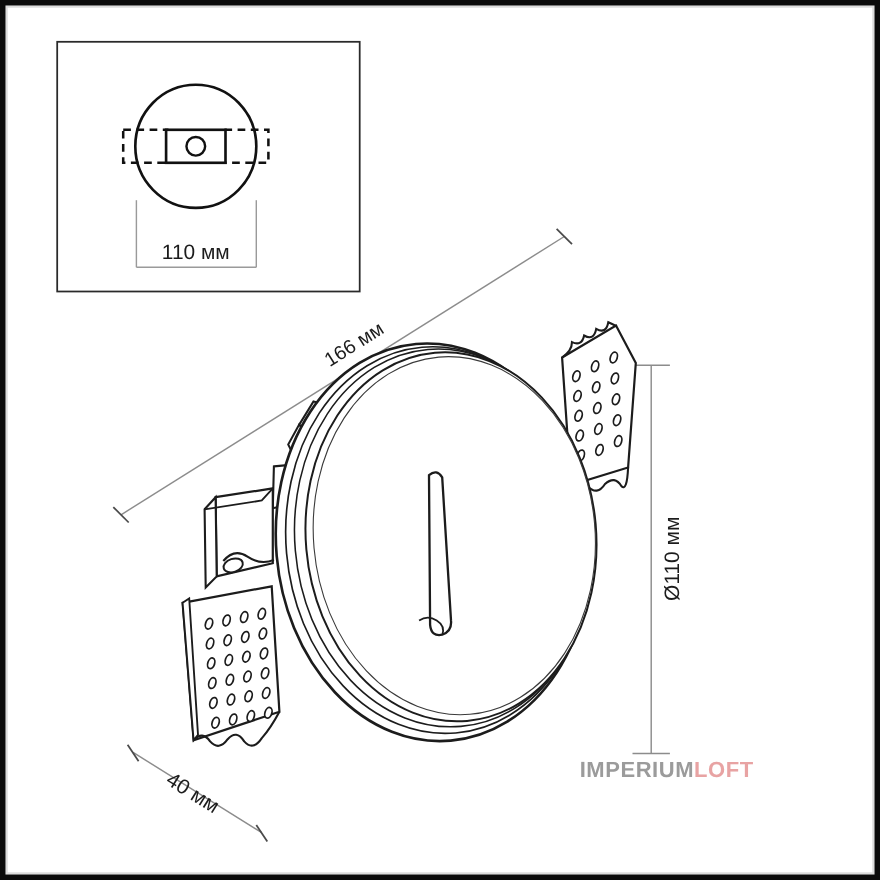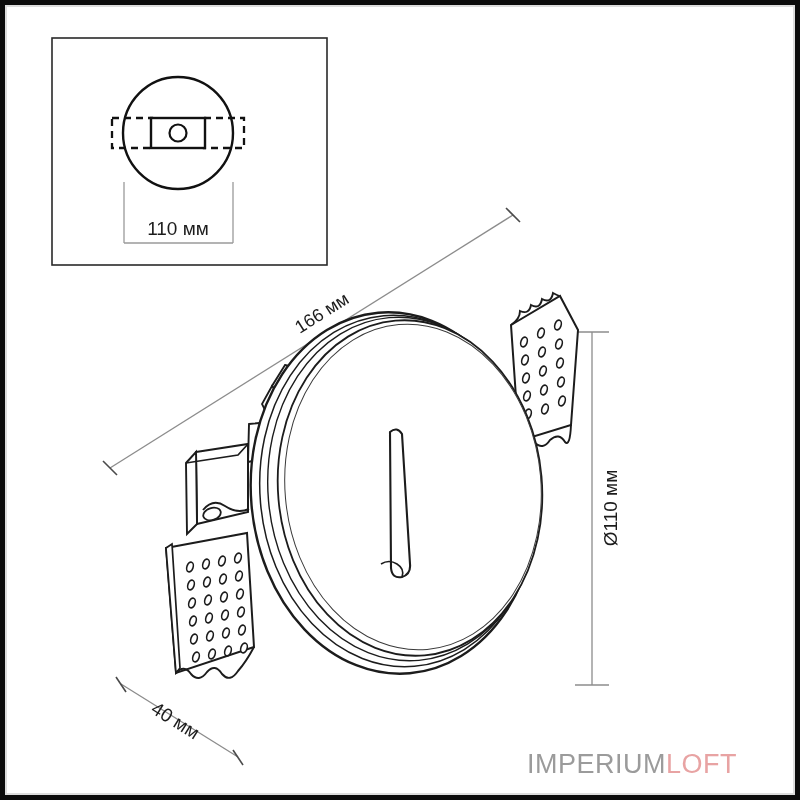--- a/index.html
+++ b/index.html
@@ -11,22 +11,22 @@
   
   #outer-frame{position:absolute;left:0;top:0;width:800px;height:800px;
      box-sizing:border-box;border:5px solid #0b0b0b;pointer-events:none;z-index:40;}
   #outer-frame-inner{position:absolute;left:5px;top:5px;width:790px;height:790px;
      box-sizing:border-box;border:2px solid #dcdcdc;pointer-events:none;z-index:40;}
 
   
   svg#drawing{position:absolute;left:0;top:0;width:800px;height:800px;z-index:10;}
 
   
-  #watermark{position:absolute;left:527px;top:749px;z-index:30;
-     font-size:27px;letter-spacing:0.5px;font-weight:400;white-space:nowrap;
+  #watermark{position:absolute;left:527px;top:689px;z-index:30;
+     font-size:20px;letter-spacing:0.5px;font-weight:700;white-space:nowrap;
      font-family:"Liberation Sans","DejaVu Sans",sans-serif;}
   #watermark .wm-a{color:#9b9b9b;}
   #watermark .wm-b{color:#e8a3a3;}
 
   
   .dim-text{font-family:"Liberation Sans","DejaVu Sans",sans-serif;
      font-size:18px;fill:#1c1c1c;}
   .dim-text-lg{font-size:19px;}
 </style>
 </head>

